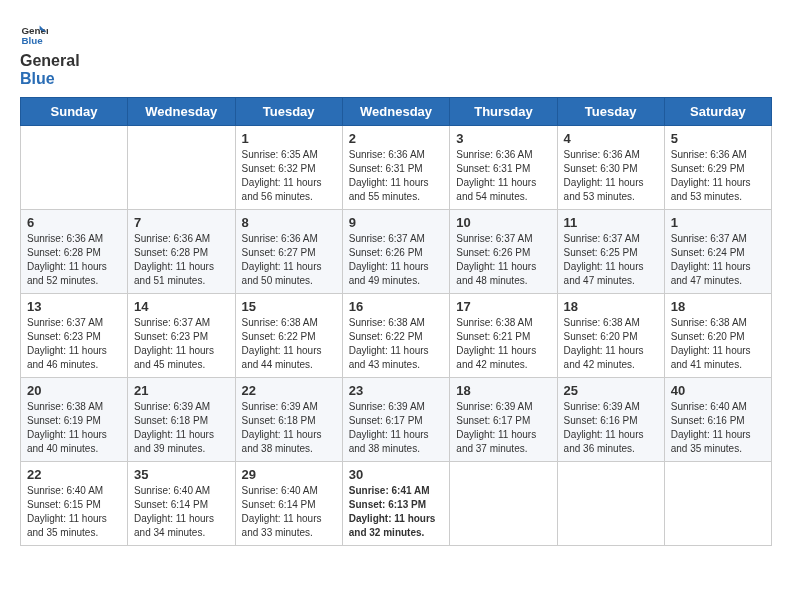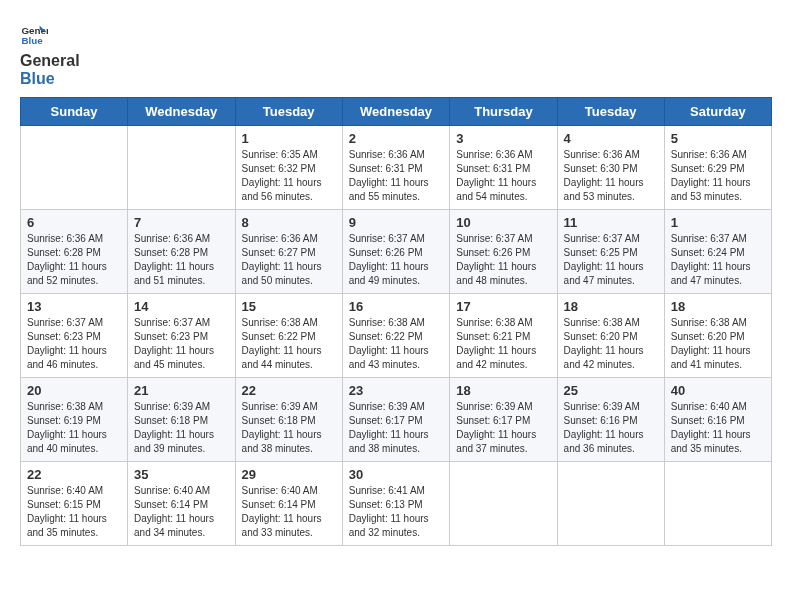--- a/index.html
+++ b/index.html
@@ -295,21 +295,21 @@
 Daylight: 11 hours and 34 minutes.</div>
         </td>
         <td>
           <span class="day-number">29</span>
           <div class="day-info" style="white-space: pre-line;">Sunrise: 6:40 AM
 Sunset: 6:14 PM
 Daylight: 11 hours and 33 minutes.</div>
         </td>
         <td>
           <span class="day-number">30</span>
-          <div class="day-info" style="white-space: pre-line;">Sunrise: 6:41 AM
+          <div class="day-info" style="white-space: pre-line; font-weight: bold;">Sunrise: 6:41 AM
 Sunset: 6:13 PM
 Daylight: 11 hours and 32 minutes.</div>
         </td>
         <td class="empty-cell"></td>
         <td class="empty-cell"></td>
         <td class="empty-cell"></td>
       </tr>
     </tbody>
 </table>
 

